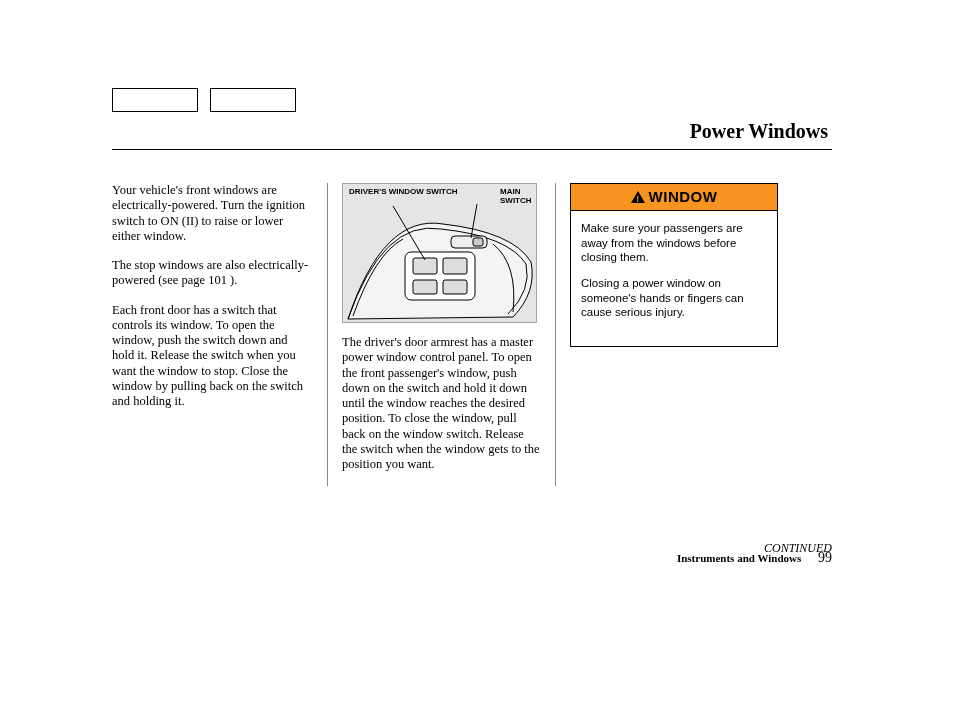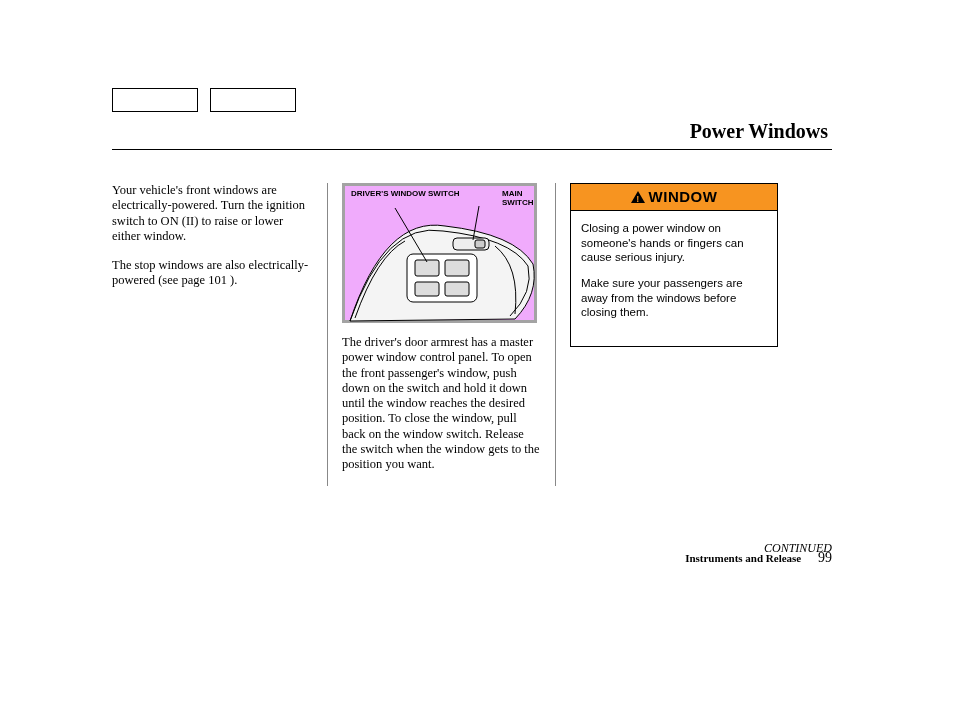--- a/index.html
+++ b/index.html
@@ -60,22 +60,22 @@
     padding-right: 16px;
   }
   .col1 { width: 215px; }
   .col2 { width: 228px; border-left: 0.5px solid #888; padding-left: 14px; padding-right:14px;}
   .col3 { width: 222px; border-left: 0.5px solid #888; padding-left: 14px; }
   .col p { margin-bottom: 14px; }
   .link { color: #000000; }
   .diagram {
     width: 195px;
     height: 140px;
-    border: 3px solid #a3a3a3;
-    background: #f0abfc;
+    border: 1px solid #a3a3a3;
+    background: #e5e5e5;
     position: relative;
     margin-bottom: 12px;
   }
   .diagram-label {
     position: absolute;
     font-family: Arial, Helvetica, sans-serif;
     font-size: 8px;
     font-weight: bold;
     line-height: 1.1;
   }
@@ -141,20 +141,21 @@
     <h1>Power Windows</h1>
   </div>
 
   <div class="columns">
 
     <div class="col col1">
       <p>Your vehicle's front windows are electrically-powered. Turn the ignition switch to ON (II) to raise or lower either window.</p>
       <p>
         <span>The stop windows are also electrically-powered (see page </span><span class="link">101</span><span> ).</span>
       </p>
+      <p>Each front door has a switch that controls its window. To open the window, push the switch down and hold it. Release the switch when you want the window to stop. Close the window by pulling back on the switch and holding it.</p>
     </div>
 
     <div class="col col2">
       <div class="diagram">
         <span class="diagram-label lbl1">DRIVER'S WINDOW SWITCH</span>
         <span class="diagram-label lbl2">MAIN SWITCH</span>
         <svg class="armrest" viewBox="0 0 195 140">
           <g fill="none" stroke="#000" stroke-width="1">
 
             <path d="M 5 135 Q 40 30 100 40 Q 170 48 188 78 Q 194 108 170 133 L 5 135 Z" fill="#f4f4f4"></path>
@@ -184,28 +185,28 @@
     <div class="col col3">
       <div class="warning-box">
         <div class="warning-header">
           <svg width="14" height="12" viewBox="0 0 14 12">
             <path d="M7 0 L14 12 L0 12 Z" fill="#000"></path>
             <text x="7" y="10.5" text-anchor="middle" font-size="9" font-family="Arial" font-weight="bold" fill="#f79420">!</text>
           </svg>
           <span>WINDOW</span>
         </div>
         <div class="warning-body">
+          <p>Make sure your passengers are away from the windows before closing them.</p>
           <p>Closing a power window on someone's hands or fingers can cause serious injury.</p>
-          <p>Make sure your passengers are away from the windows before closing them.</p>
         </div>
       </div>
     </div>
 
   </div>
 
   <div class="continued">CONTINUED</div>
 
   <div class="footer">
-    <span class="section">Instruments and Release</span>
+    <span class="section">Instruments and Windows</span>
     <span class="pnum">99</span>
   </div>
 
 </div>
 
 </body></html>

